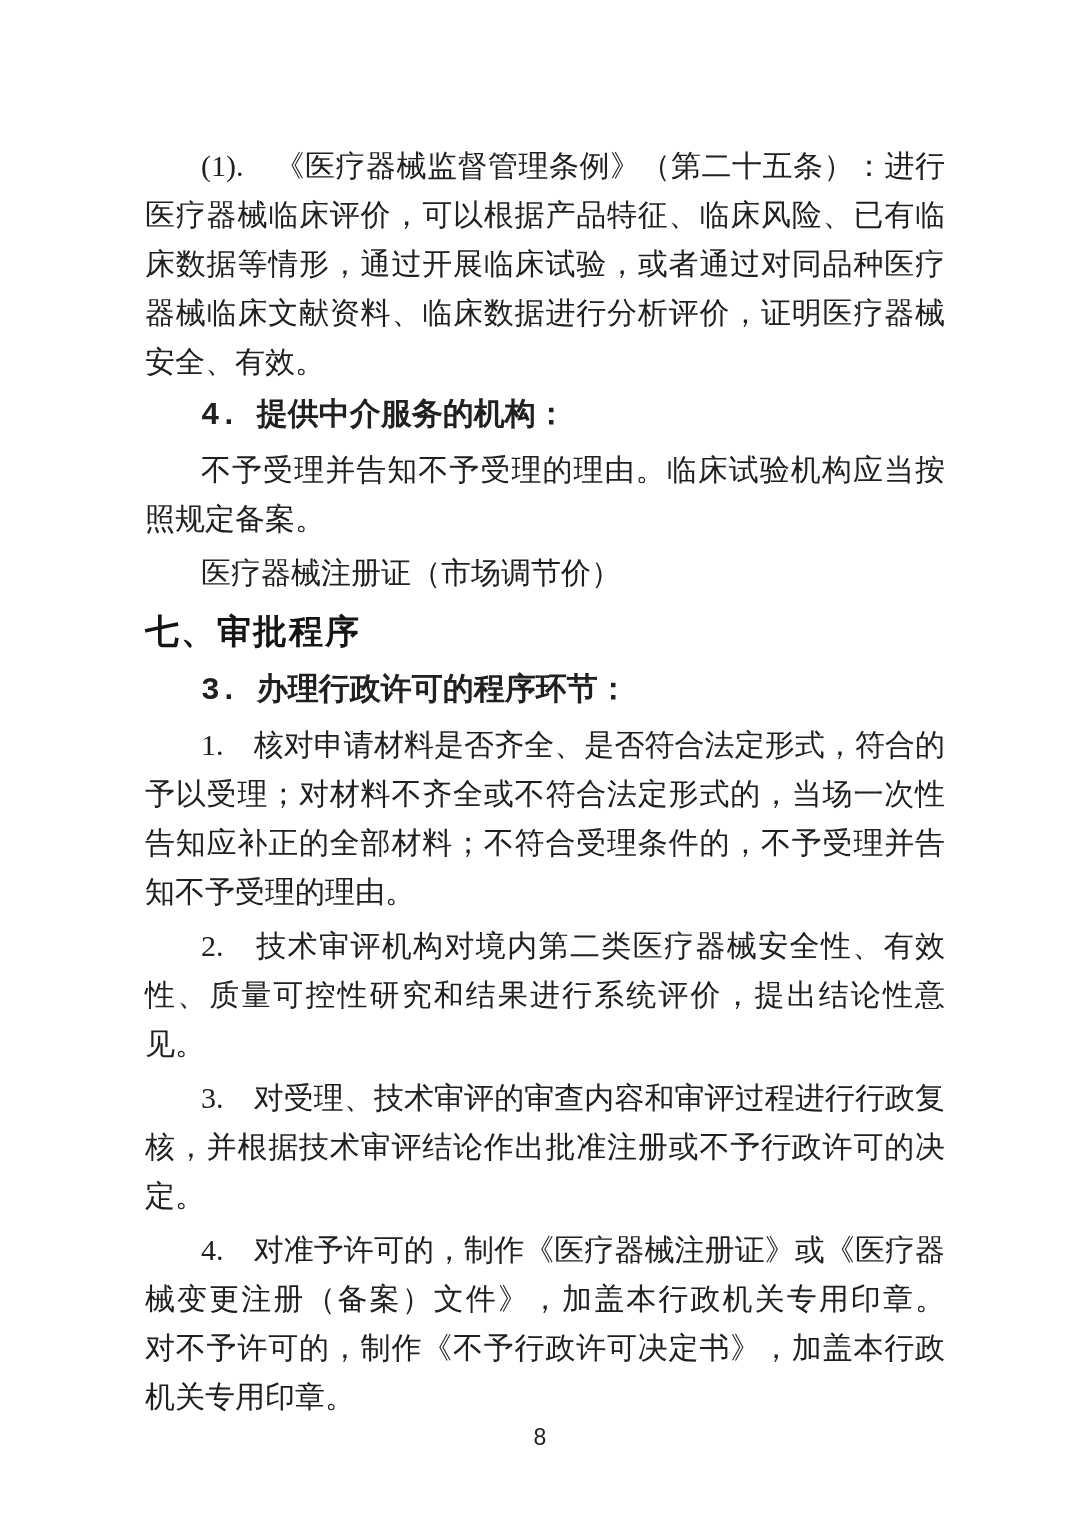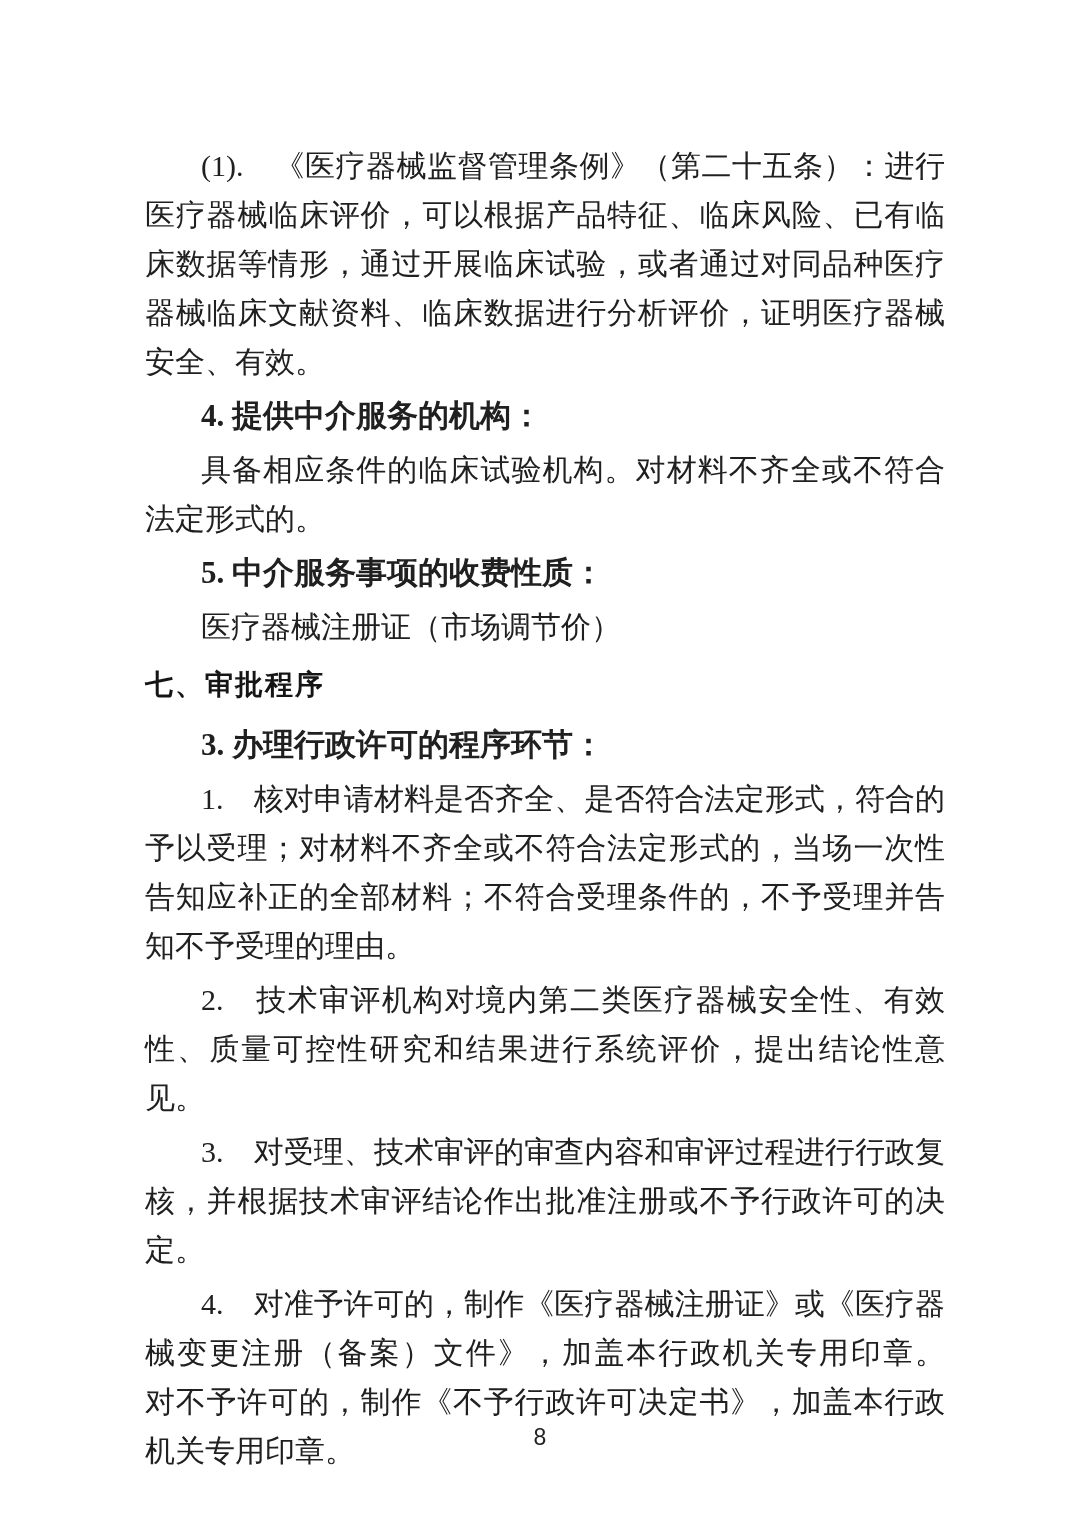--- a/index.html
+++ b/index.html
@@ -30,25 +30,26 @@
     margin: 0 0 5px 0;
   }
   .doc p.body {
     text-indent: 56px;
   }
   .doc p.sub {
     text-indent: 56px;
     font-weight: bold;
     font-size: 31px;
     margin-top: 3px;
+    font-family: Liberation Mono, monospace;
   }
   .doc h2.section {
     font-family: "Liberation Sans", "DejaVu Sans", sans-serif;
     font-weight: bold;
-    font-size: 28px;
+    font-size: 34px;
     line-height: 52px;
     letter-spacing: 2px;
     color: #151515;
     margin: 8px 0 9px 0;
     text-indent: 0;
   }
   .page-number {
     position: absolute;
     left: 0;
     bottom: 78px;
@@ -60,22 +61,21 @@
     line-height: 26px;
   }
 </style>
 </head>
 <body>
 
 <div class="page">
   <div class="doc">
     <p class="body">(1).　《医疗器械监督管理条例》（第二十五条）：进行医疗器械临床评价，可以根据产品特征、临床风险、已有临床数据等情形，通过开展临床试验，或者通过对同品种医疗器械临床文献资料、临床数据进行分析评价，证明医疗器械安全、有效。</p>
     <p class="sub">4. 提供中介服务的机构：</p>
-    <p class="body">具备相应条件的临床试验机构。对材料不齐全或不符合法定形式的。</p>
-    <p class="sub">5. 中介服务事项的收费性质：</p>
+    <p class="body">不予受理并告知不予受理的理由。临床试验机构应当按照规定备案。</p>
     <p class="body">医疗器械注册证（市场调节价）</p>
     <h2 class="section">七、审批程序</h2>
     <p class="sub">3. 办理行政许可的程序环节：</p>
     <p class="body">1.　核对申请材料是否齐全、是否符合法定形式，符合的予以受理；对材料不齐全或不符合法定形式的，当场一次性告知应补正的全部材料；不符合受理条件的，不予受理并告知不予受理的理由。</p>
     <p class="body">2.　技术审评机构对境内第二类医疗器械安全性、有效性、质量可控性研究和结果进行系统评价，提出结论性意见。</p>
     <p class="body">3.　对受理、技术审评的审查内容和审评过程进行行政复核，并根据技术审评结论作出批准注册或不予行政许可的决定。</p>
     <p class="body">4.　对准予许可的，制作《医疗器械注册证》或《医疗器械变更注册（备案）文件》，加盖本行政机关专用印章。　　对不予许可的，制作《不予行政许可决定书》，加盖本行政机关专用印章。</p>
   </div>
   <div class="page-number">8</div>
 </div>

